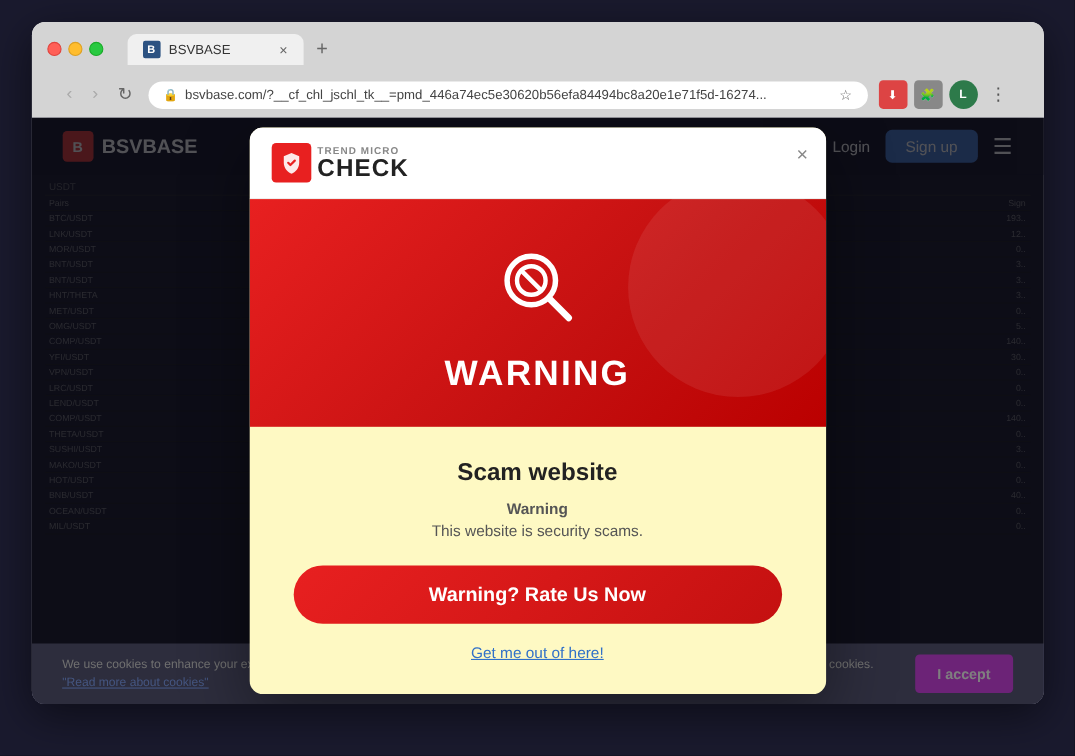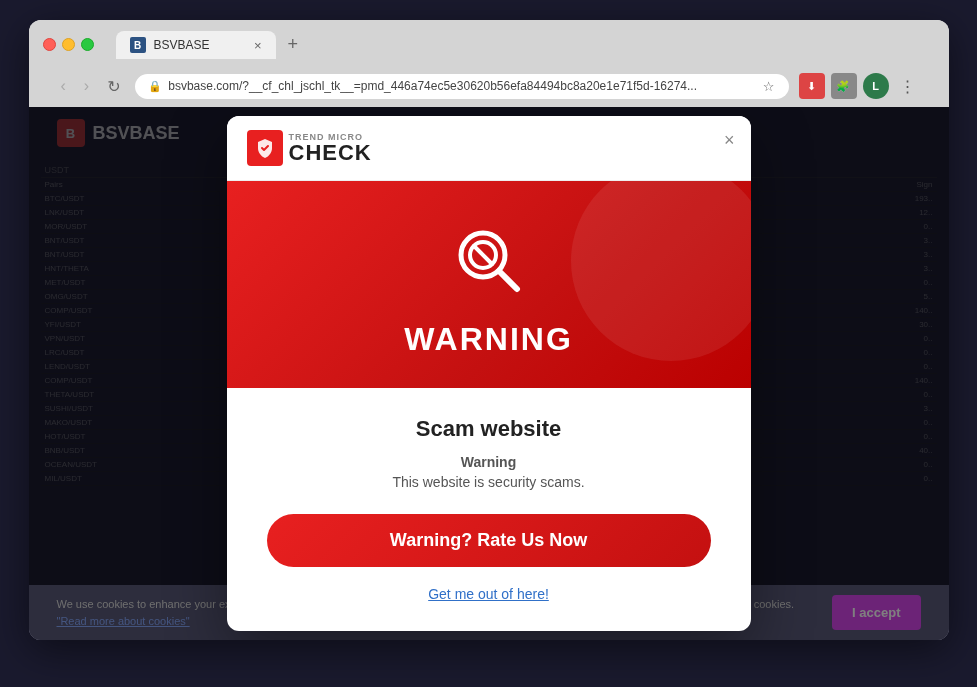--- a/index.html
+++ b/index.html
@@ -269,21 +269,21 @@
       inset: 0;
       background: rgba(0,0,0,0.5);
       display: flex;
       align-items: center;
       justify-content: center;
       z-index: 10;
     }
 
     
     .warning-modal {
-      background: #ffffff;
+      background: #fef9c3;
       border-radius: 12px;
       width: 524px;
       overflow: hidden;
       box-shadow: 0 20px 60px rgba(0,0,0,0.4);
       position: relative;
     }
 
     .modal-header {
       background: white;
       padding: 14px 20px;
@@ -510,20 +510,25 @@
 
   <div class="site-content">
 
     <div class="site-navbar">
       <div class="site-logo">
         <div class="logo-icon">
           <span>B</span>
         </div>
         <span>BSVBASE</span>
       </div>
+      <div class="site-nav-buttons">
+        <span class="login-link">Login</span>
+        <button class="signup-btn">Sign up</button>
+        <span class="hamburger">☰</span>
+      </div>
     </div>
 
     <div class="site-table-area">
       <div class="table-column">
         <div class="table-header">USDT</div>
         <div class="table-row-item">
             <span>Pairs</span>
             <span>Sign</span>
           </div>
         <div class="table-row-item">

